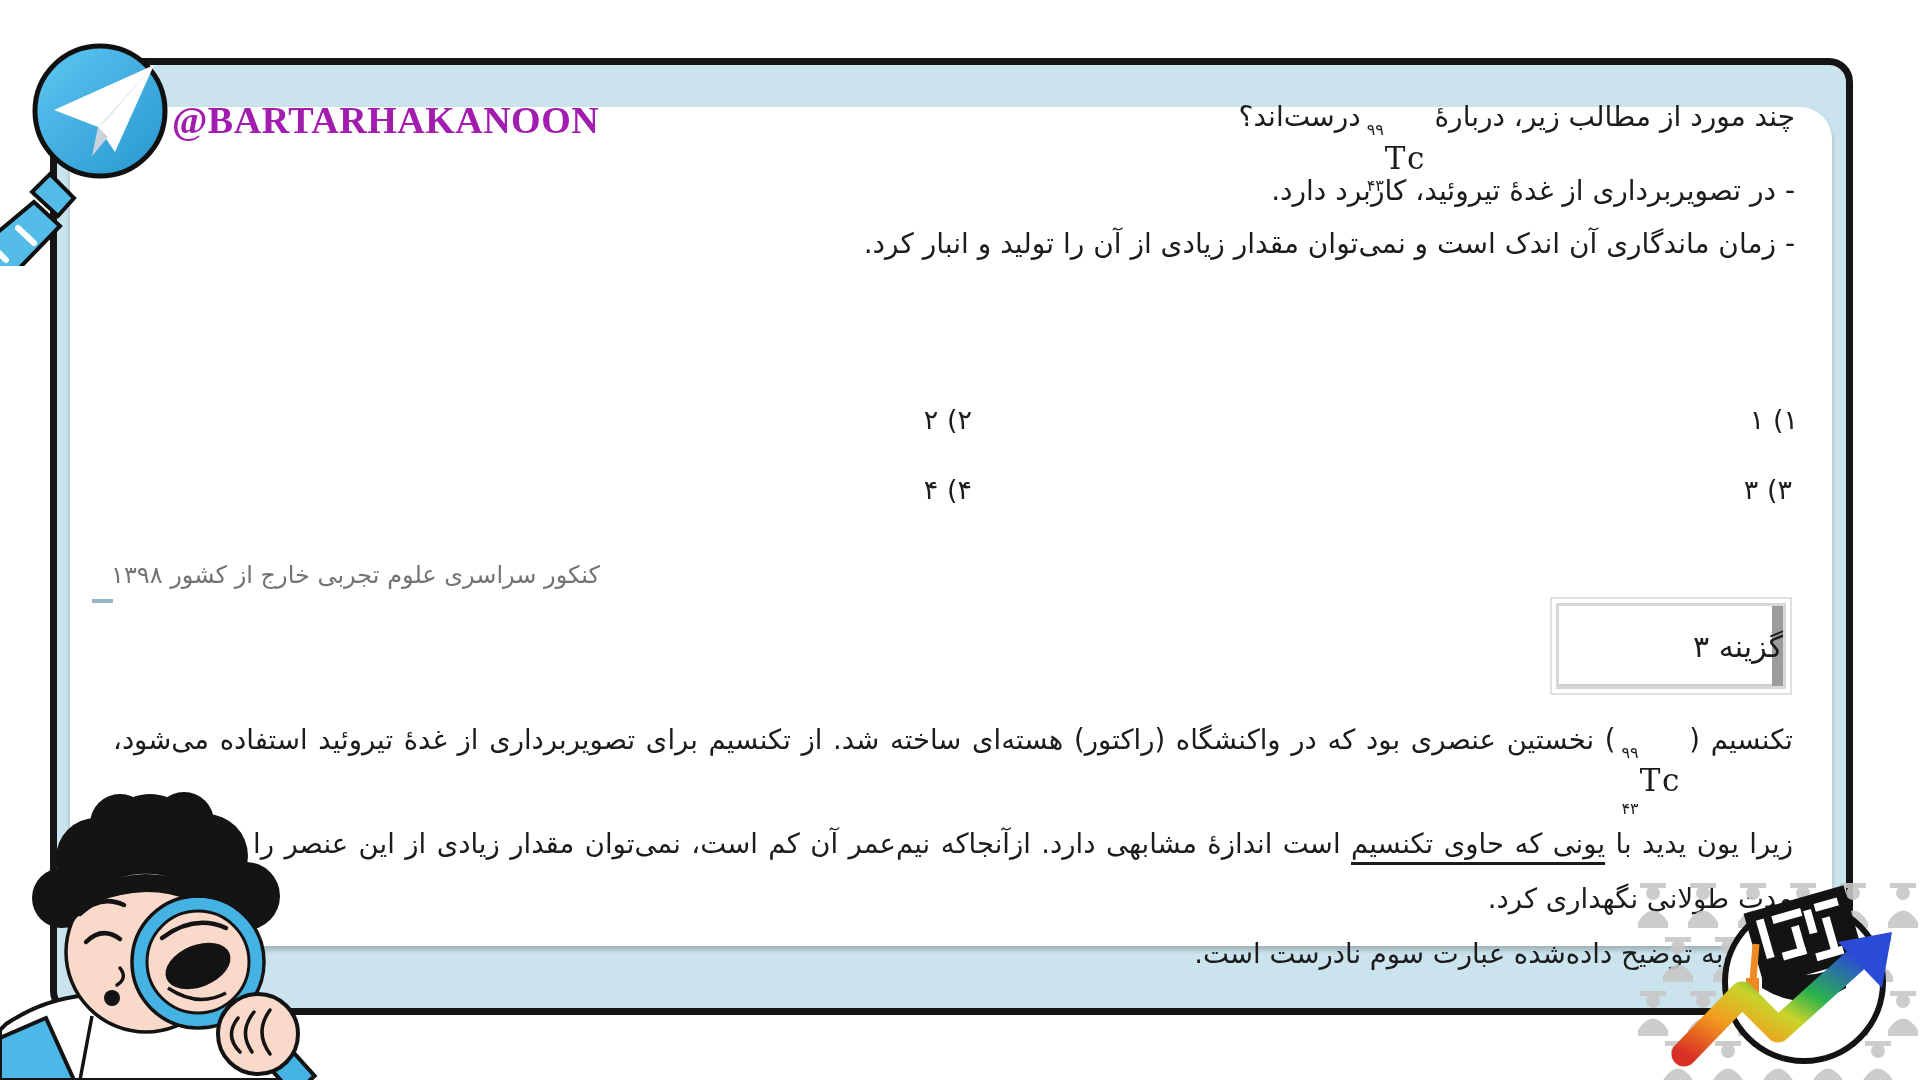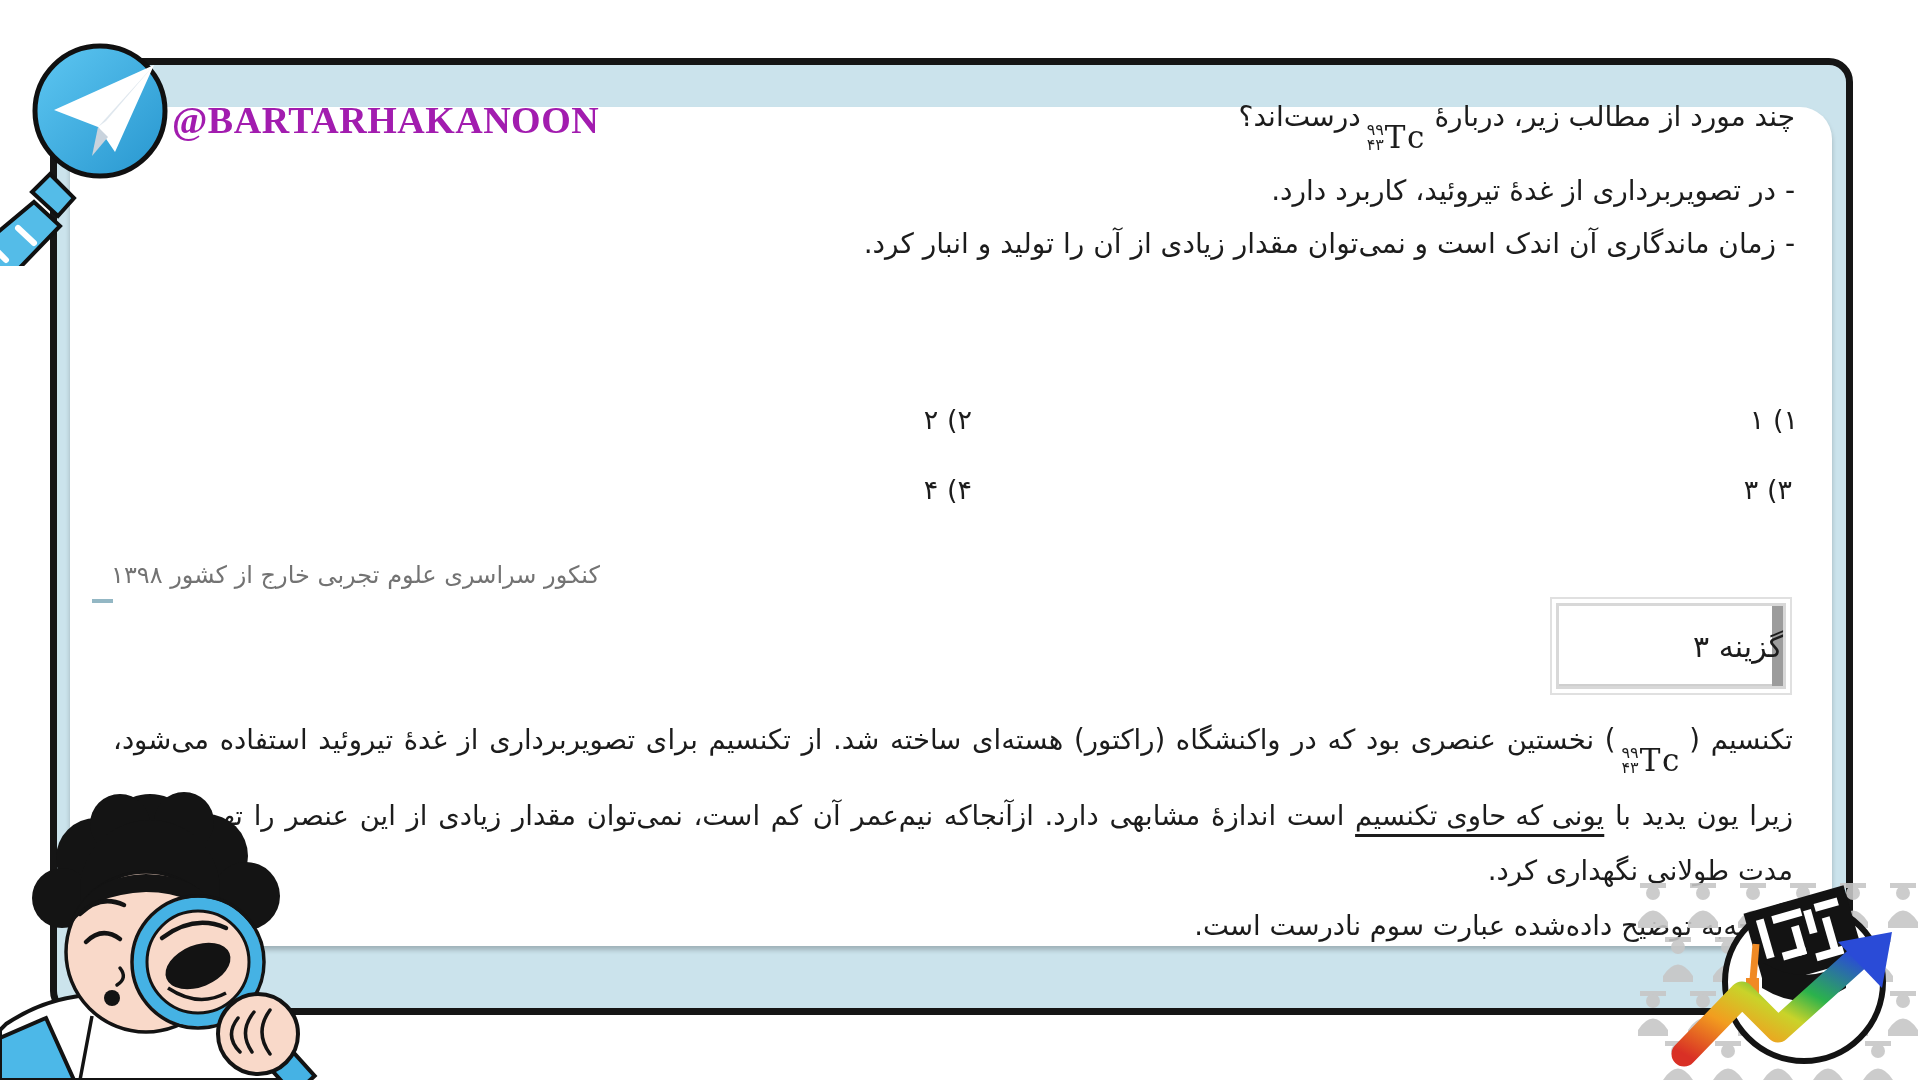--- a/index.html
+++ b/index.html
@@ -49,25 +49,25 @@
     box-shadow:inset -11px 0 0 #9c9c9c, inset 0 -2px 0 #cfcfcf;
     display:flex;align-items:center;justify-content:flex-start;
     font-size:30px;
   }
   .explanation{
     position:absolute;left:113px;right:127px;top:712px;
     font-size:27.5px;line-height:55px;text-align:justify;
   }
   .explanation p{margin:0;}
   .explanation .note{text-align:right;}
-  .u{text-decoration:underline;text-decoration-thickness:3px;text-underline-offset:9px;font-family:Liberation Serif, serif;}
+  .u{text-decoration:underline;text-decoration-thickness:3px;text-underline-offset:9px;}
   
   .iso{display:inline-flex;direction:ltr;align-items:center;vertical-align:-9px;margin:0 6px;}
   .iso .stack{display:inline-flex;flex-direction:column;align-items:center;
-    font-size:16px;line-height:15px;letter-spacing:0;}
+    font-size:16px;line-height:15px;letter-spacing:0;gap:41px;}
   .iso .sym{font-family:"DejaVu Serif",serif;font-size:31px;letter-spacing:4px;margin-left:1px;}
   svg{position:absolute;display:block;}
   .tg-svg{left:-20px;top:6px;width:250px;height:260px;}
   .kid-svg{left:0;top:780px;width:332px;height:300px;}
   .wm-svg{left:1632px;top:878px;width:290px;height:202px;}
 </style>
 </head>
 <body>
 
 <div class="frame">

